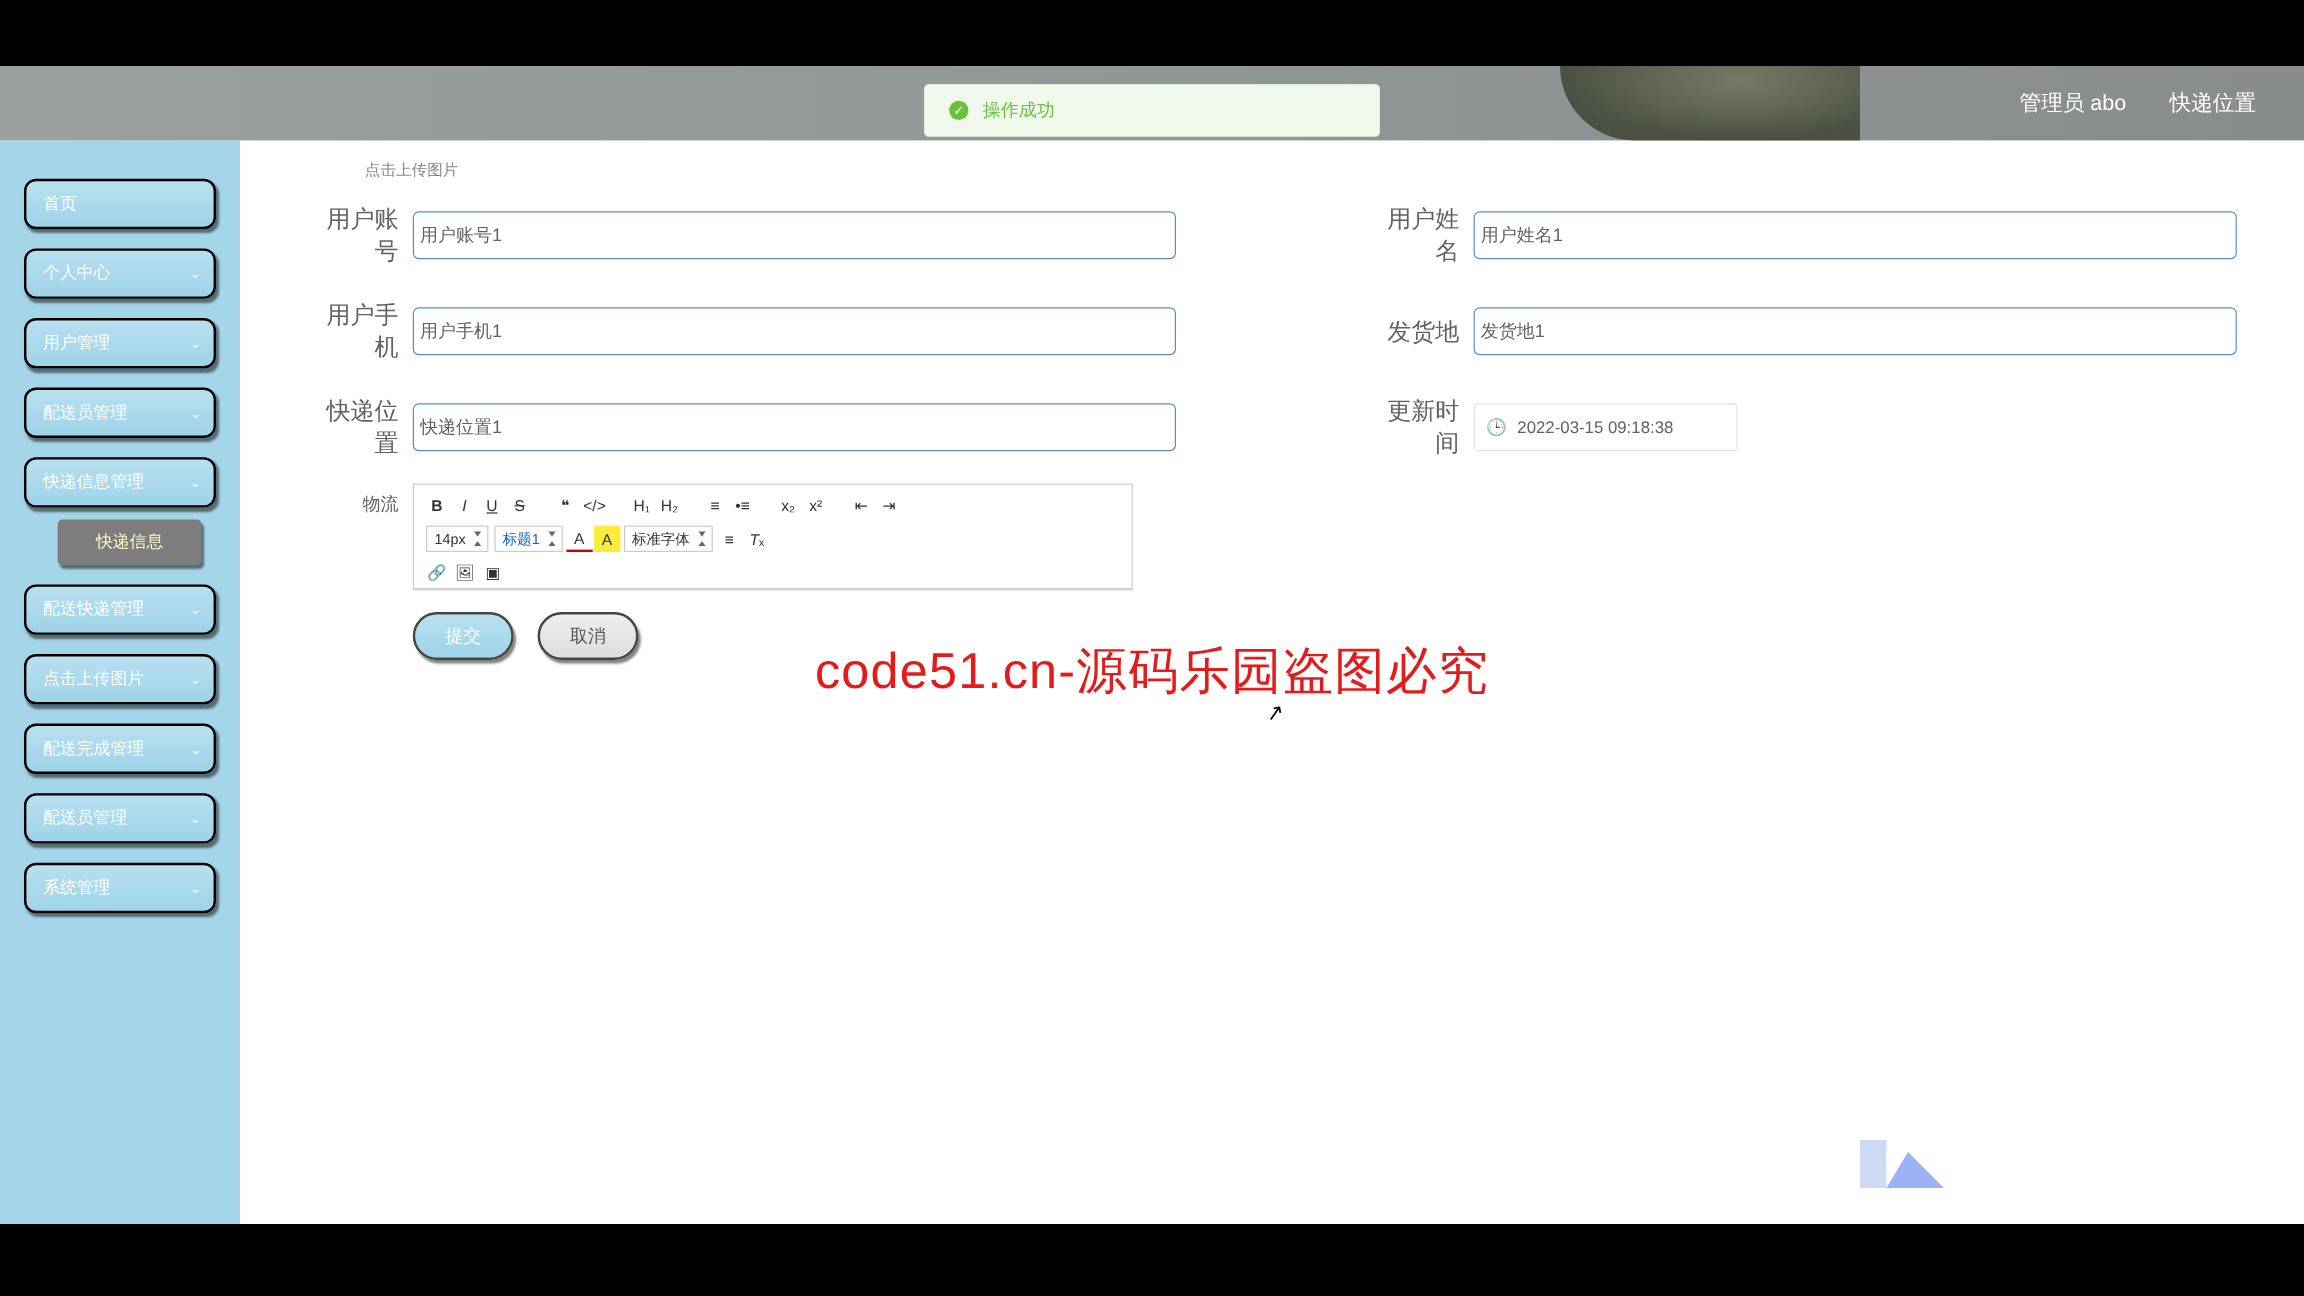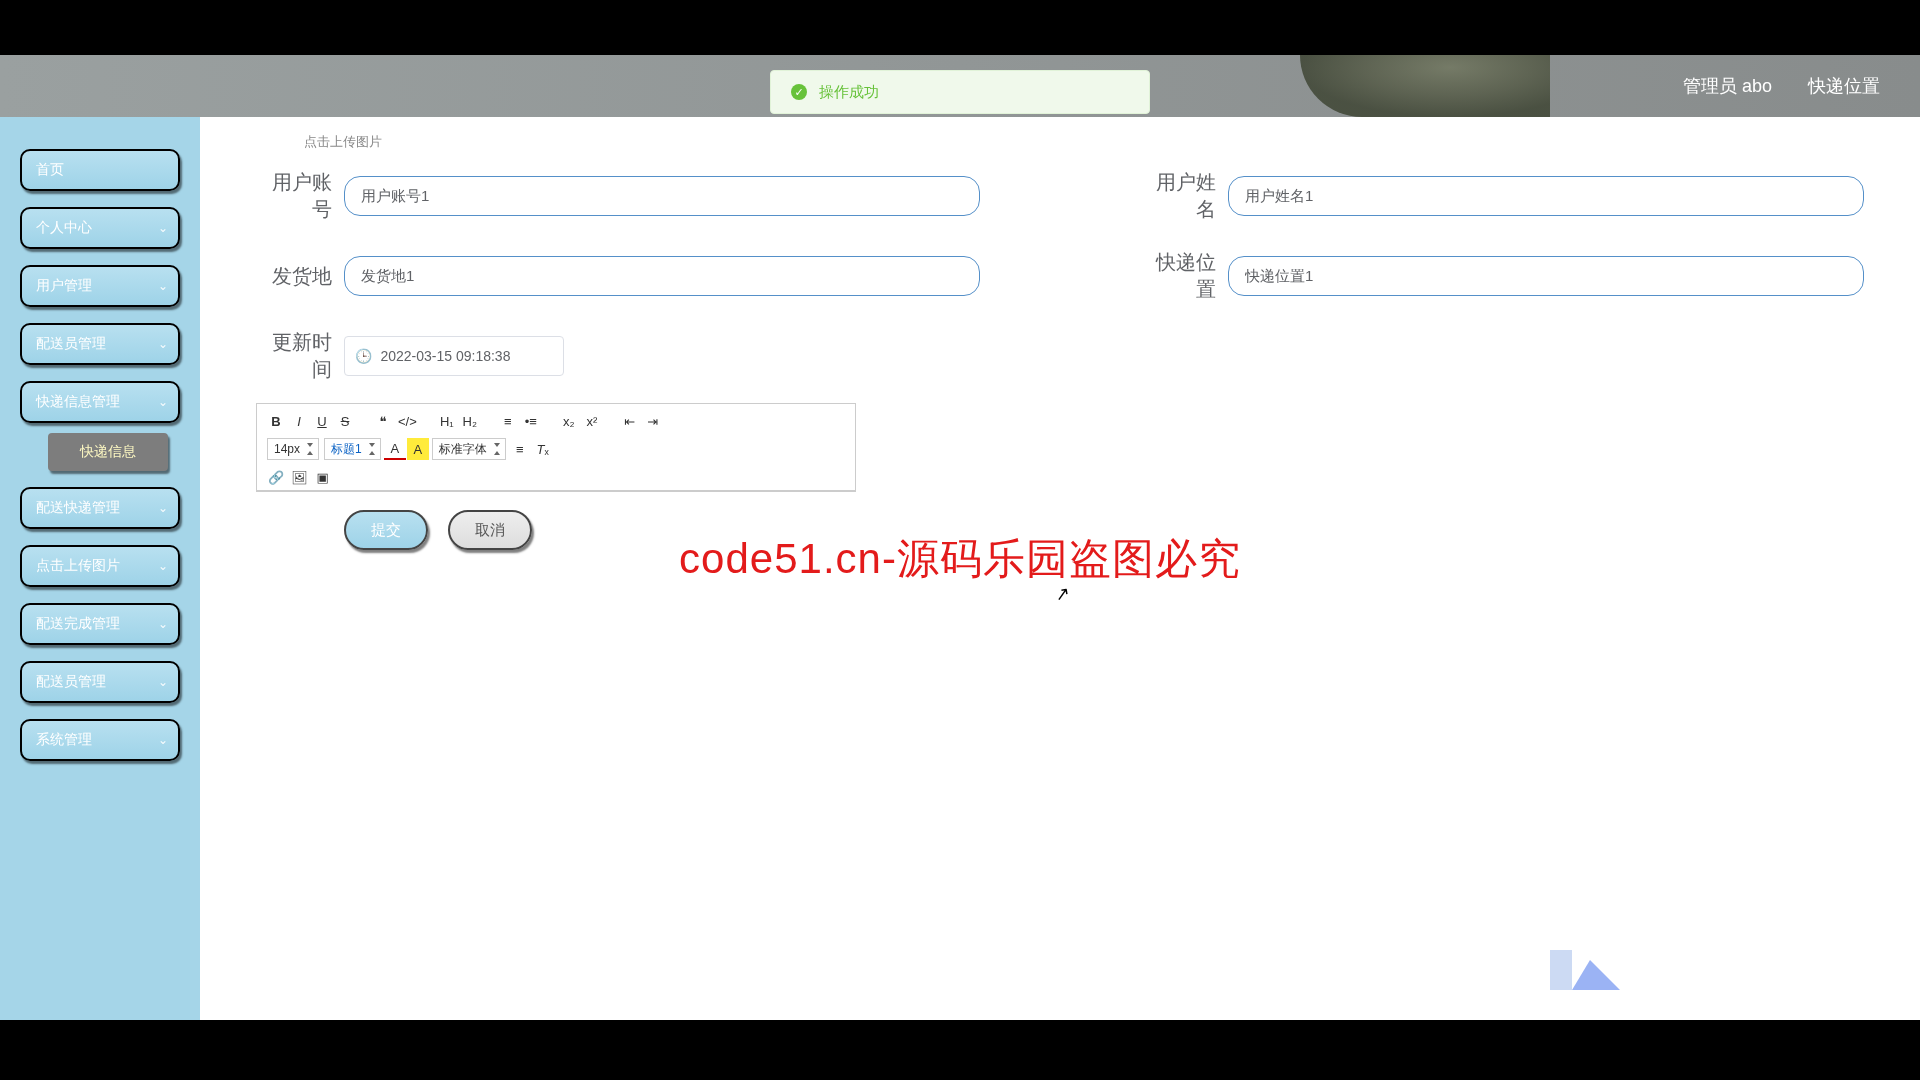--- a/index.html
+++ b/index.html
@@ -114,22 +114,22 @@
 }
 .form-row { display: flex; align-items: center; }
 .label {
   width: 76px; text-align: right;
   font-size: 20px; color: #606266;
   margin-right: 12px; flex-shrink: 0;
 }
 .input {
   flex: 1; height: 40px;
   border: 1px solid #5590c9;
-  border-radius: 16px;
-  padding: 0 16px;
+  border-radius: 5px;
+  padding: 0 5px;
   font-size: 15px; color: #606266;
   outline: none;
 }
 .datetime-wrap {
   width: 220px; height: 40px;
   border: 1px solid #dcdfe6;
   border-radius: 4px;
   display: flex; align-items: center;
   padding: 0 10px; color: #606266; font-size: 14px;
 }
@@ -355,37 +355,42 @@
     <div class="form-grid">
       <div class="form-row">
         <label class="label">用户账号</label>
         <input class="input" value="用户账号1" style="">
       </div>
       <div class="form-row">
         <label class="label">用户姓名</label>
         <input class="input" value="用户姓名1" style="">
       </div>
       <div class="form-row">
+        <label class="label">用户手机</label>
+        <input class="input" value="用户手机1" style="">
+      </div>
+      <div class="form-row">
         <label class="label">发货地</label>
         <input class="input" value="发货地1" style="">
       </div>
       <div class="form-row">
         <label class="label">快递位置</label>
         <input class="input" value="快递位置1" style="">
       </div>
       <div class="form-row">
         <label class="label">更新时间</label>
         <div class="datetime-wrap">
           <span class="cal">🕒</span>
           <span>2022-03-15 09:18:38</span>
         </div>
       </div>
     </div>
 
     <div class="editor-row">
+      <div class="editor-label">物流</div>
       <div class="editor">
         <div class="toolbar">
           <span class="tbtn">
               <b>B</b>
             </span>
           <span class="tbtn">
               <i>I</i>
             </span>
           <span class="tbtn">
               <u>U</u>

